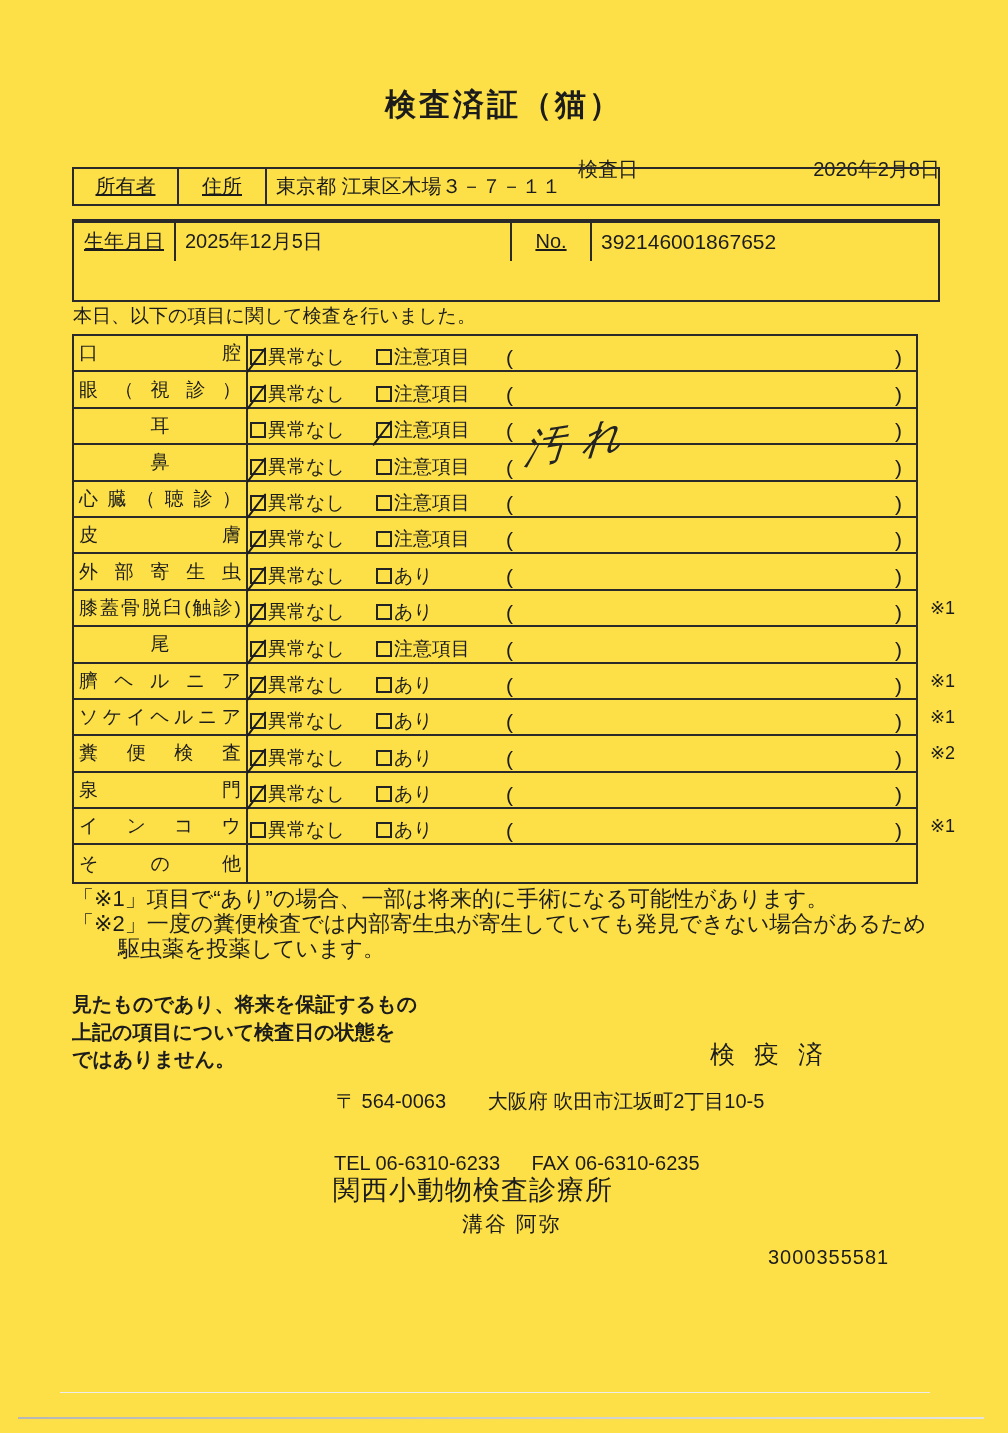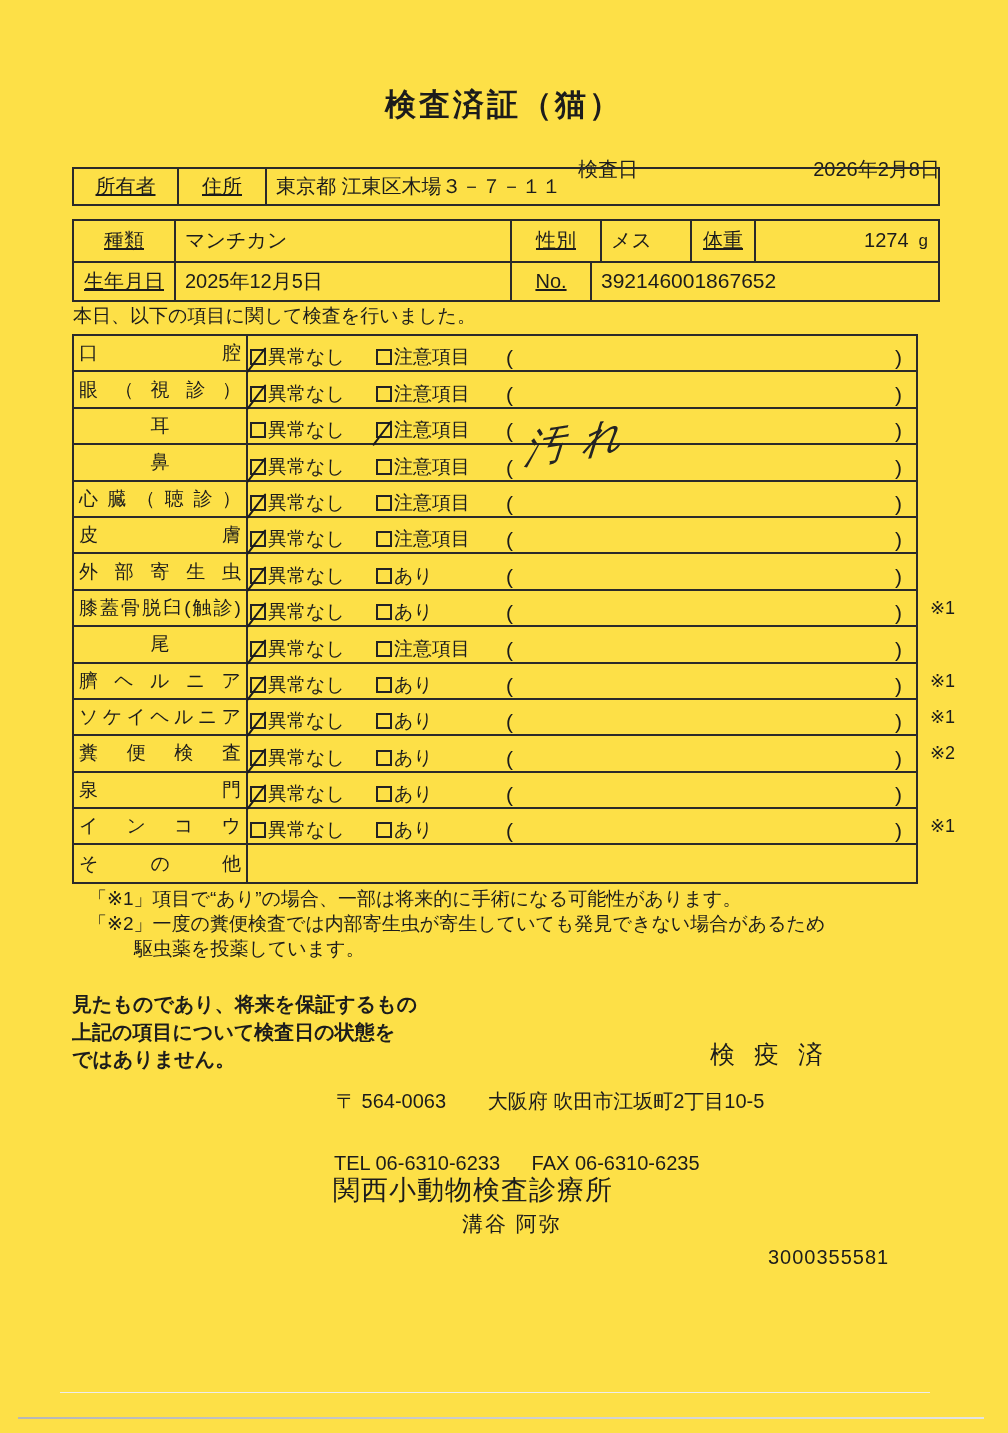--- a/index.html
+++ b/index.html
@@ -57,21 +57,21 @@
   .opt.checked .box::after{content:""; position:absolute; width:31px; height:2.4px;
     background:#1b1b1b; left:-11px; top:8px; transform:rotate(-53deg); border-radius:2px;}
   .paren{flex:1; display:flex; justify-content:space-between; font-size:21px;
     padding-right:14px; position:relative;}
   .hand{position:absolute; left:18px; top:-6px; font-size:40px; font-style:italic;
     transform:rotate(-9deg) skewX(-14deg); letter-spacing:18px; font-weight:400;
     color:#242424; z-index:5; white-space:nowrap;}
   .rownote{position:absolute; left:856px; top:6px; font-size:18px; white-space:nowrap;}
 
   
-  #notes{top:886px; left:72px; font-size:19px; line-height:25px;margin-left:16px;}
+  #notes{top:886px; left:72px; font-size:22px; line-height:25px;}
   #notes .indent{padding-left:46px;}
 
   
   #disclaimer{top:991px; left:72px; font-size:20px; font-weight:600; line-height:27.5px;}
 
   #stamp{top:1038px; left:710px; font-size:25px; letter-spacing:6px;}
 
   #postal-line{top:1088px; left:336px; font-size:20px;}
   #postal-line .gap{margin-left:36px;}
   #tel-line{top:1152px; left:334px; font-size:20px;}
@@ -99,31 +99,20 @@
 
   <div id="owner-table" class="abs tbl">
     <div class="trow">
       <div class="tcell lab" style="width:103px">所有者</div>
       <div class="tcell lab bl" style="width:88px">住所</div>
       <div class="tcell val bl" style="flex:1">東京都 江東区木場３－７－１１</div>
     </div>
   </div>
 
   <div id="animal-table" class="abs tbl">
-    <div class="trow">
-      <div class="tcell lab" style="width:100px">種類</div>
-      <div class="tcell val bl" style="width:336px">マンチカン</div>
-      <div class="tcell lab bl" style="width:90px">性別</div>
-      <div class="tcell val bl" style="width:90px">メス</div>
-      <div class="tcell lab bl" style="width:64px">体重</div>
-      <div class="tcell wval bl" style="flex:1">
-        <span>1274</span>
-        <span class="wunit">g</span>
-      </div>
-    </div>
     <div class="trow bt">
       <div class="tcell lab" style="width:100px">生年月日</div>
       <div class="tcell val bl" style="width:336px">2025年12月5日</div>
       <div class="tcell lab bl" style="width:80px">No.</div>
       <div class="tcell val bl" style="flex:1; font-size:21px">392146001867652</div>
     </div>
   </div>
 
   <div id="intro" class="abs">本日、以下の項目に関して検査を行いました。</div>
 

